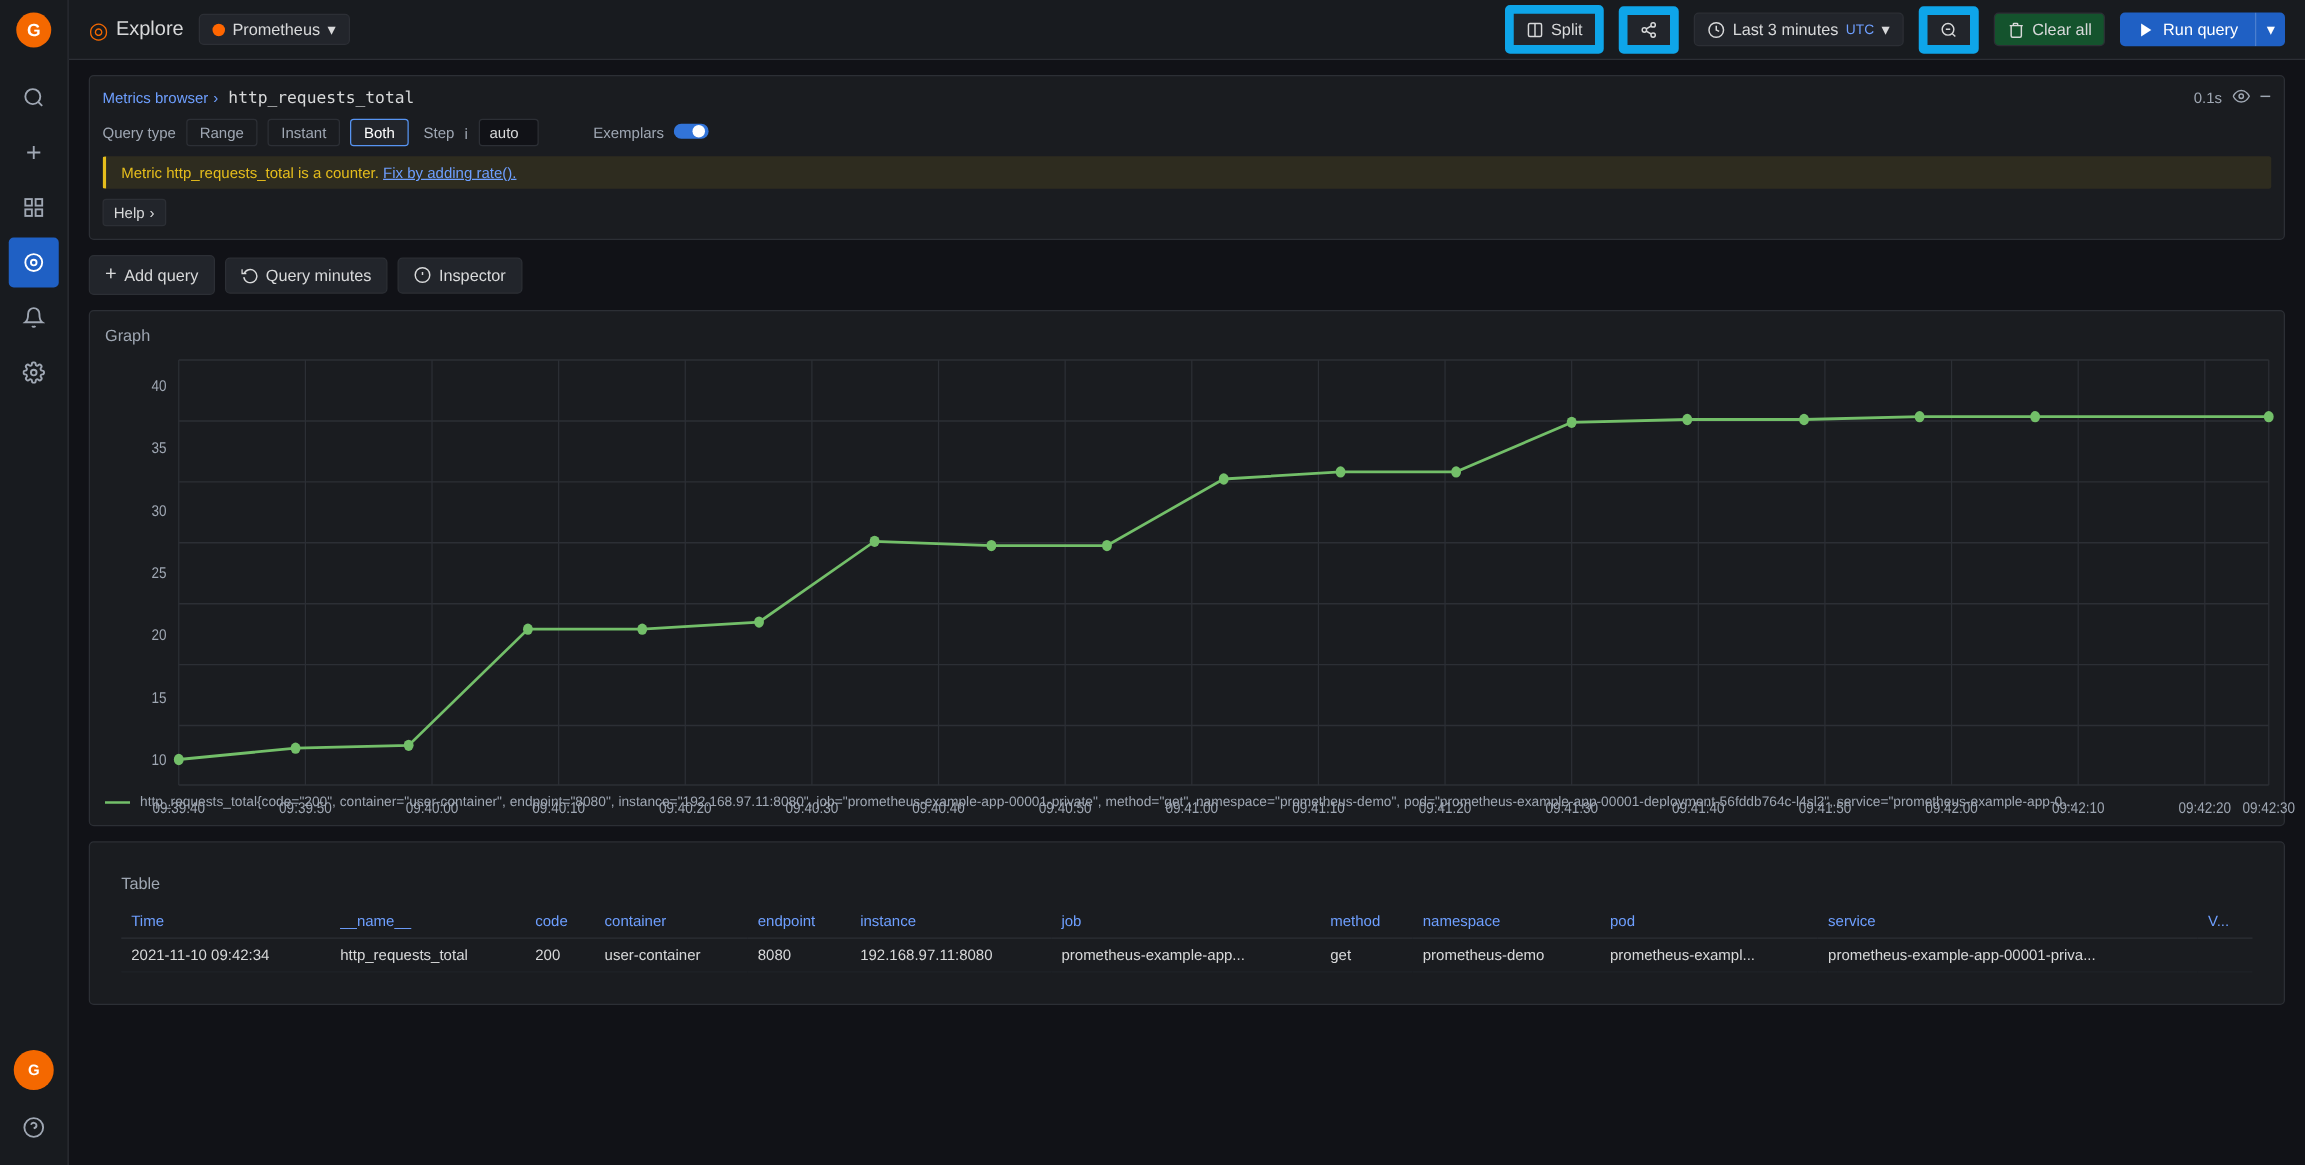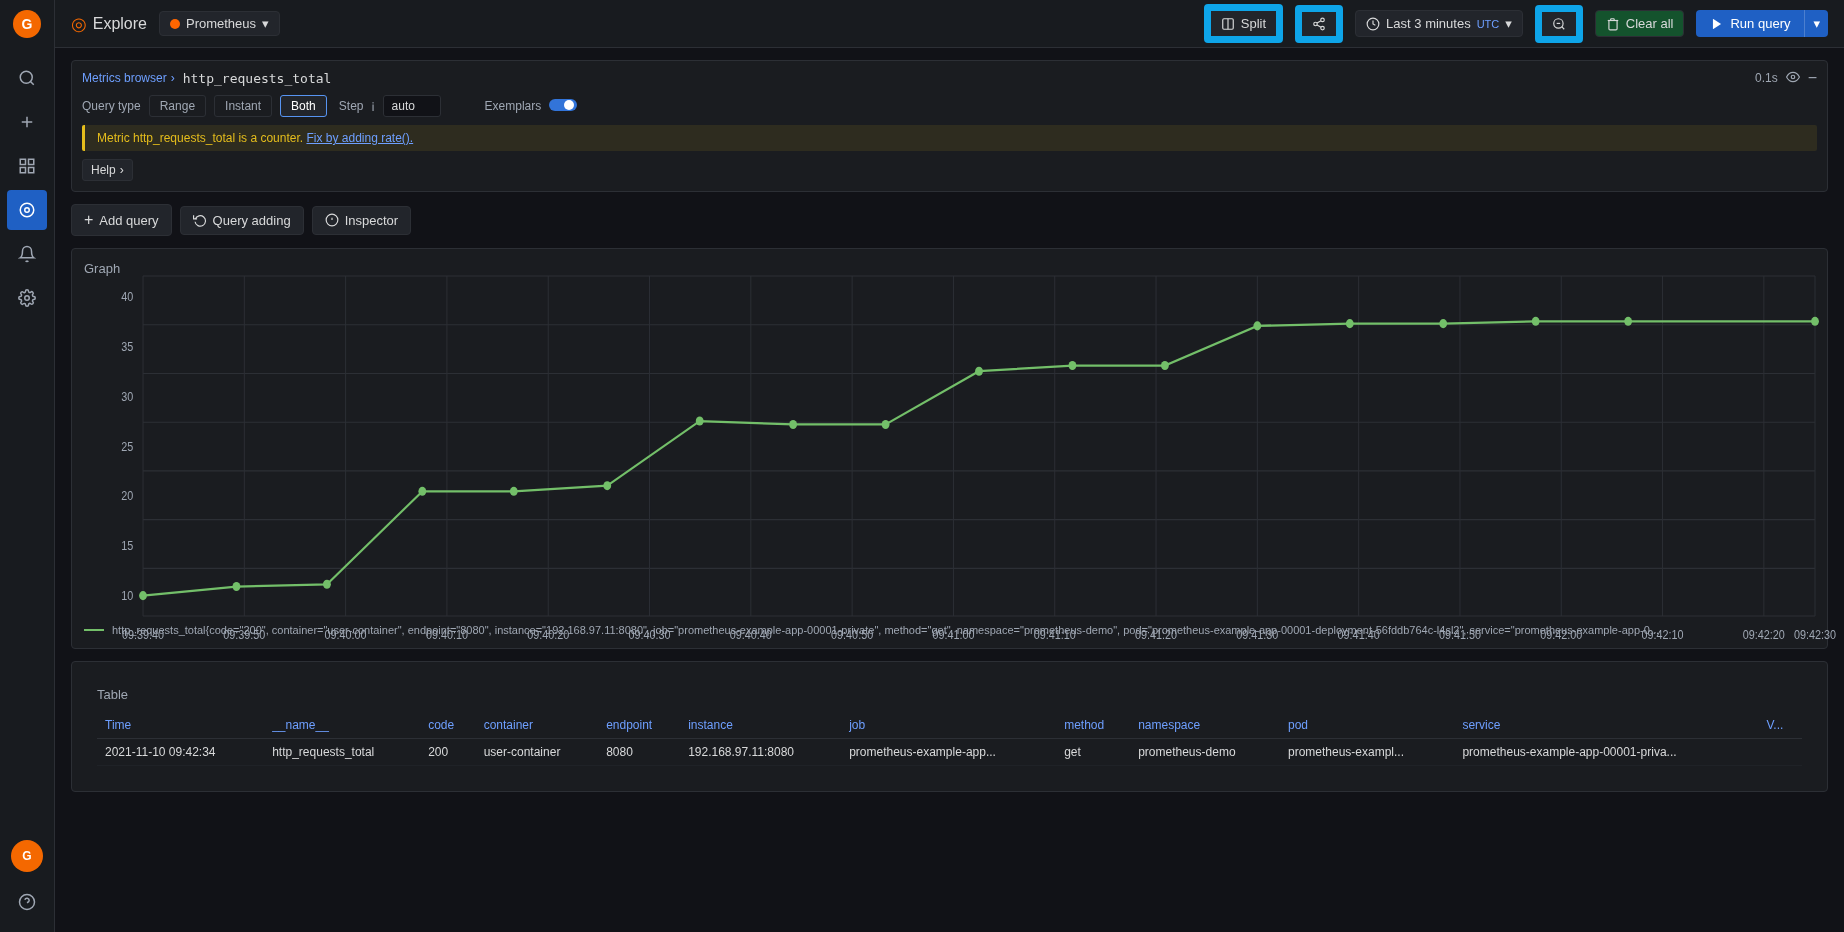--- a/index.html
+++ b/index.html
@@ -238,21 +238,21 @@
       font-size: 12px;
       margin-left: 4px;
     }
     .step-input {
       background: #111217;
       border: 1px solid #2c2f35;
       border-radius: 3px;
       padding: 3px 8px;
       color: #d8d9da;
       font-size: 12px;
-      width: 58px;
+      width: 48px;
     }
     .exemplars-label {
       color: #9fa7b3;
       font-size: 12px;
     }
     .toggle-icon { color: #3274d9; cursor: pointer; }
     .info-icon { color: #9fa7b3; font-size: 12px; cursor: pointer; }
 
     
     .warning-box {
@@ -307,20 +307,21 @@
     .graph-section {
       background: #1a1c20;
       border: 1px solid #2c2f35;
       border-radius: 4px;
       margin-bottom: 12px;
       padding: 12px;
     }
     .graph-title {
       font-size: 13px;
       color: #9fa7b3;
+      margin-bottom: 12px;
     }
     .chart-area {
       position: relative;
       width: 100%;
       height: 340px;
     }
     .chart-svg {
       width: 100%;
       height: 100%;
     }
@@ -562,21 +563,21 @@
     <div class="action-row">
       <button class="action-btn">
         <span style="font-size:16px;">+</span>
         <span>Add query</span>
       </button>
       <button class="action-btn">
         <svg width="14" height="14" viewBox="0 0 24 24" fill="none" stroke="currentColor" stroke-width="2">
           <polyline points="1 4 1 10 7 10"></polyline>
             <path d="M3.51 15a9 9 0 1 0 .49-4.69"></path>
         </svg>
-        <span>Query adding</span>
+        <span>Query minutes</span>
       </button>
       <button class="action-btn">
         <svg width="14" height="14" viewBox="0 0 24 24" fill="none" stroke="currentColor" stroke-width="2">
           <circle cx="12" cy="12" r="10"></circle>
             <line x1="12" y1="8" x2="12" y2="12"></line>
             <line x1="12" y1="16" x2="12.01" y2="16"></line>
         </svg>
         <span>Inspector</span>
       </button>
     </div>

